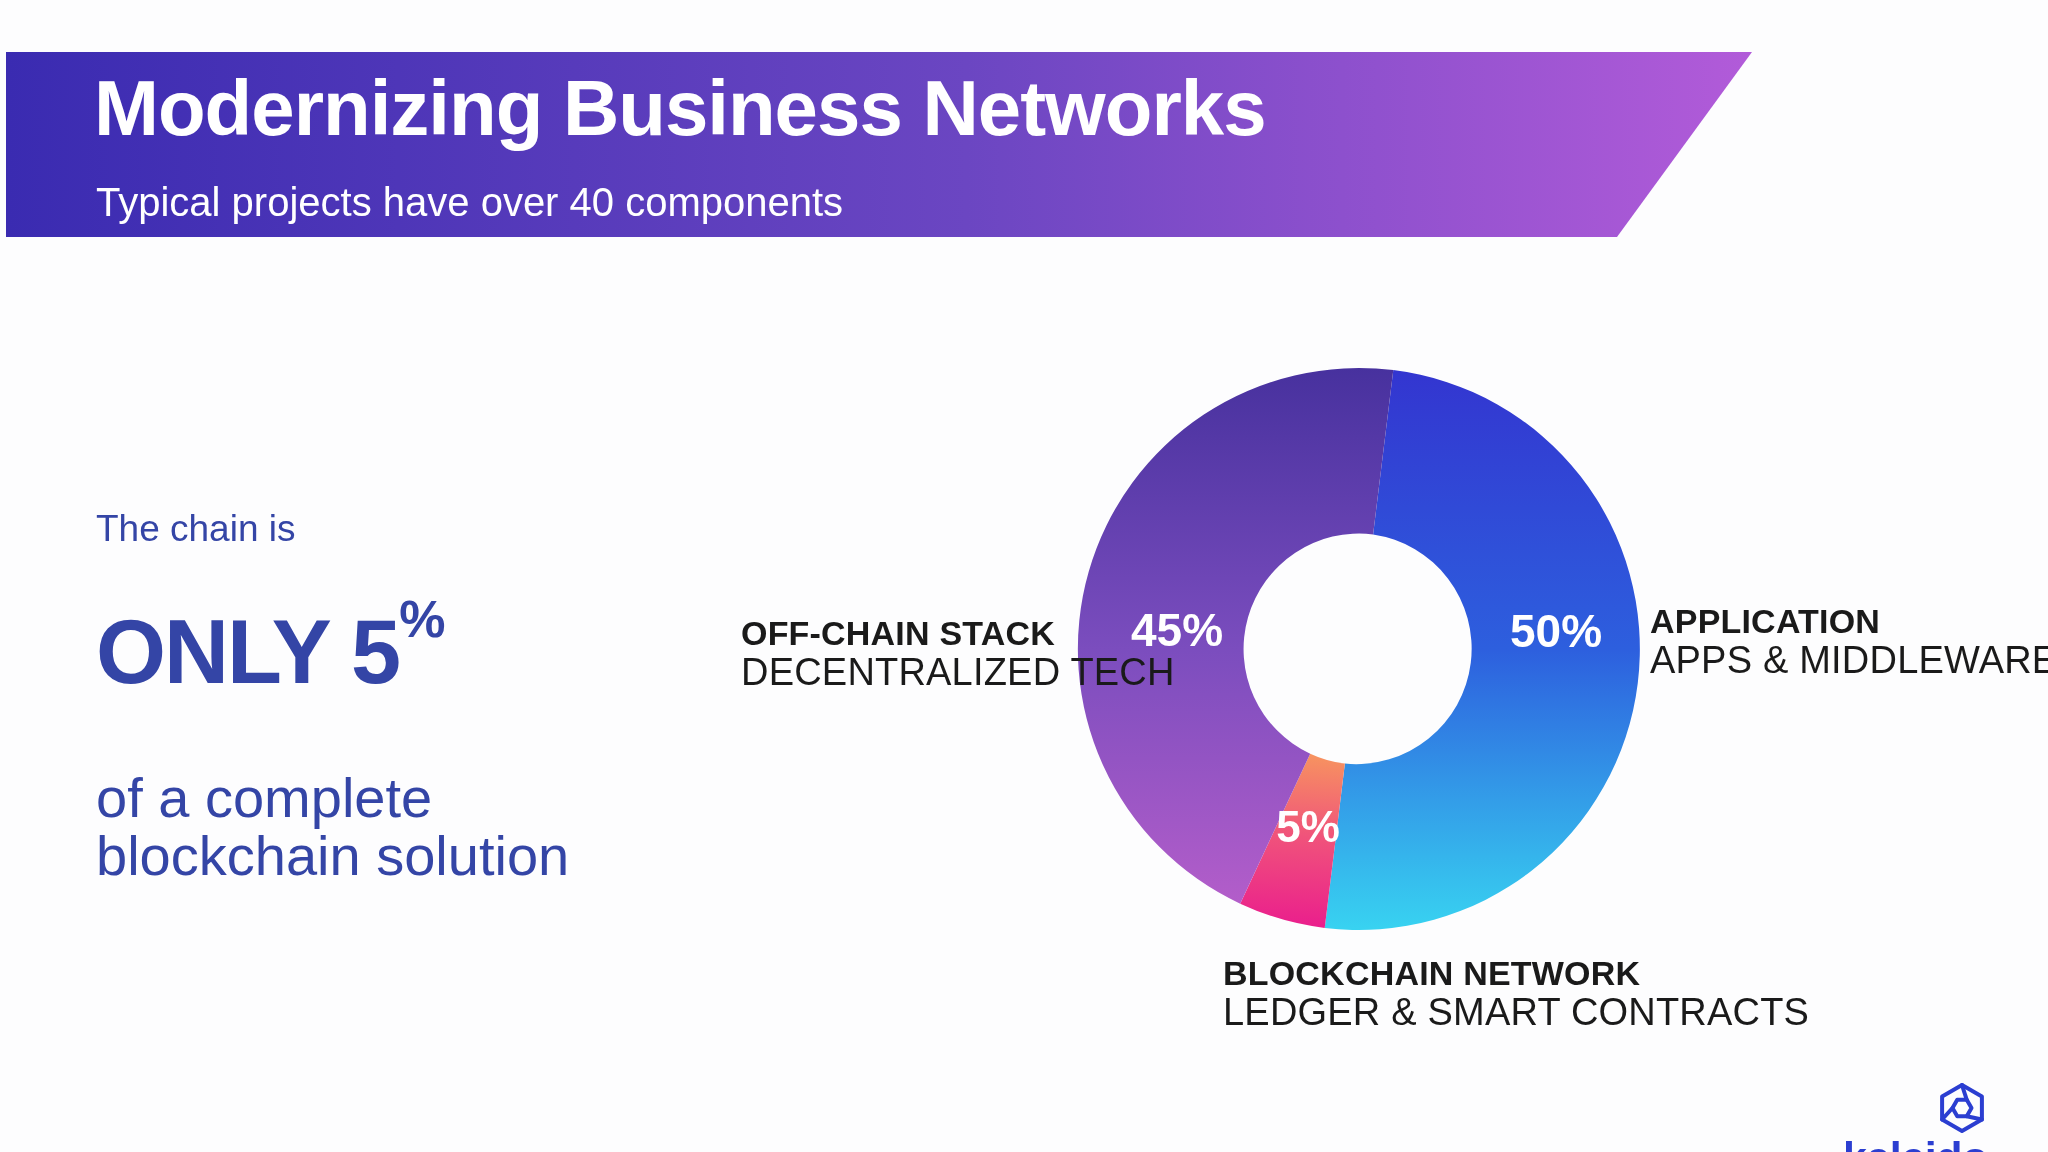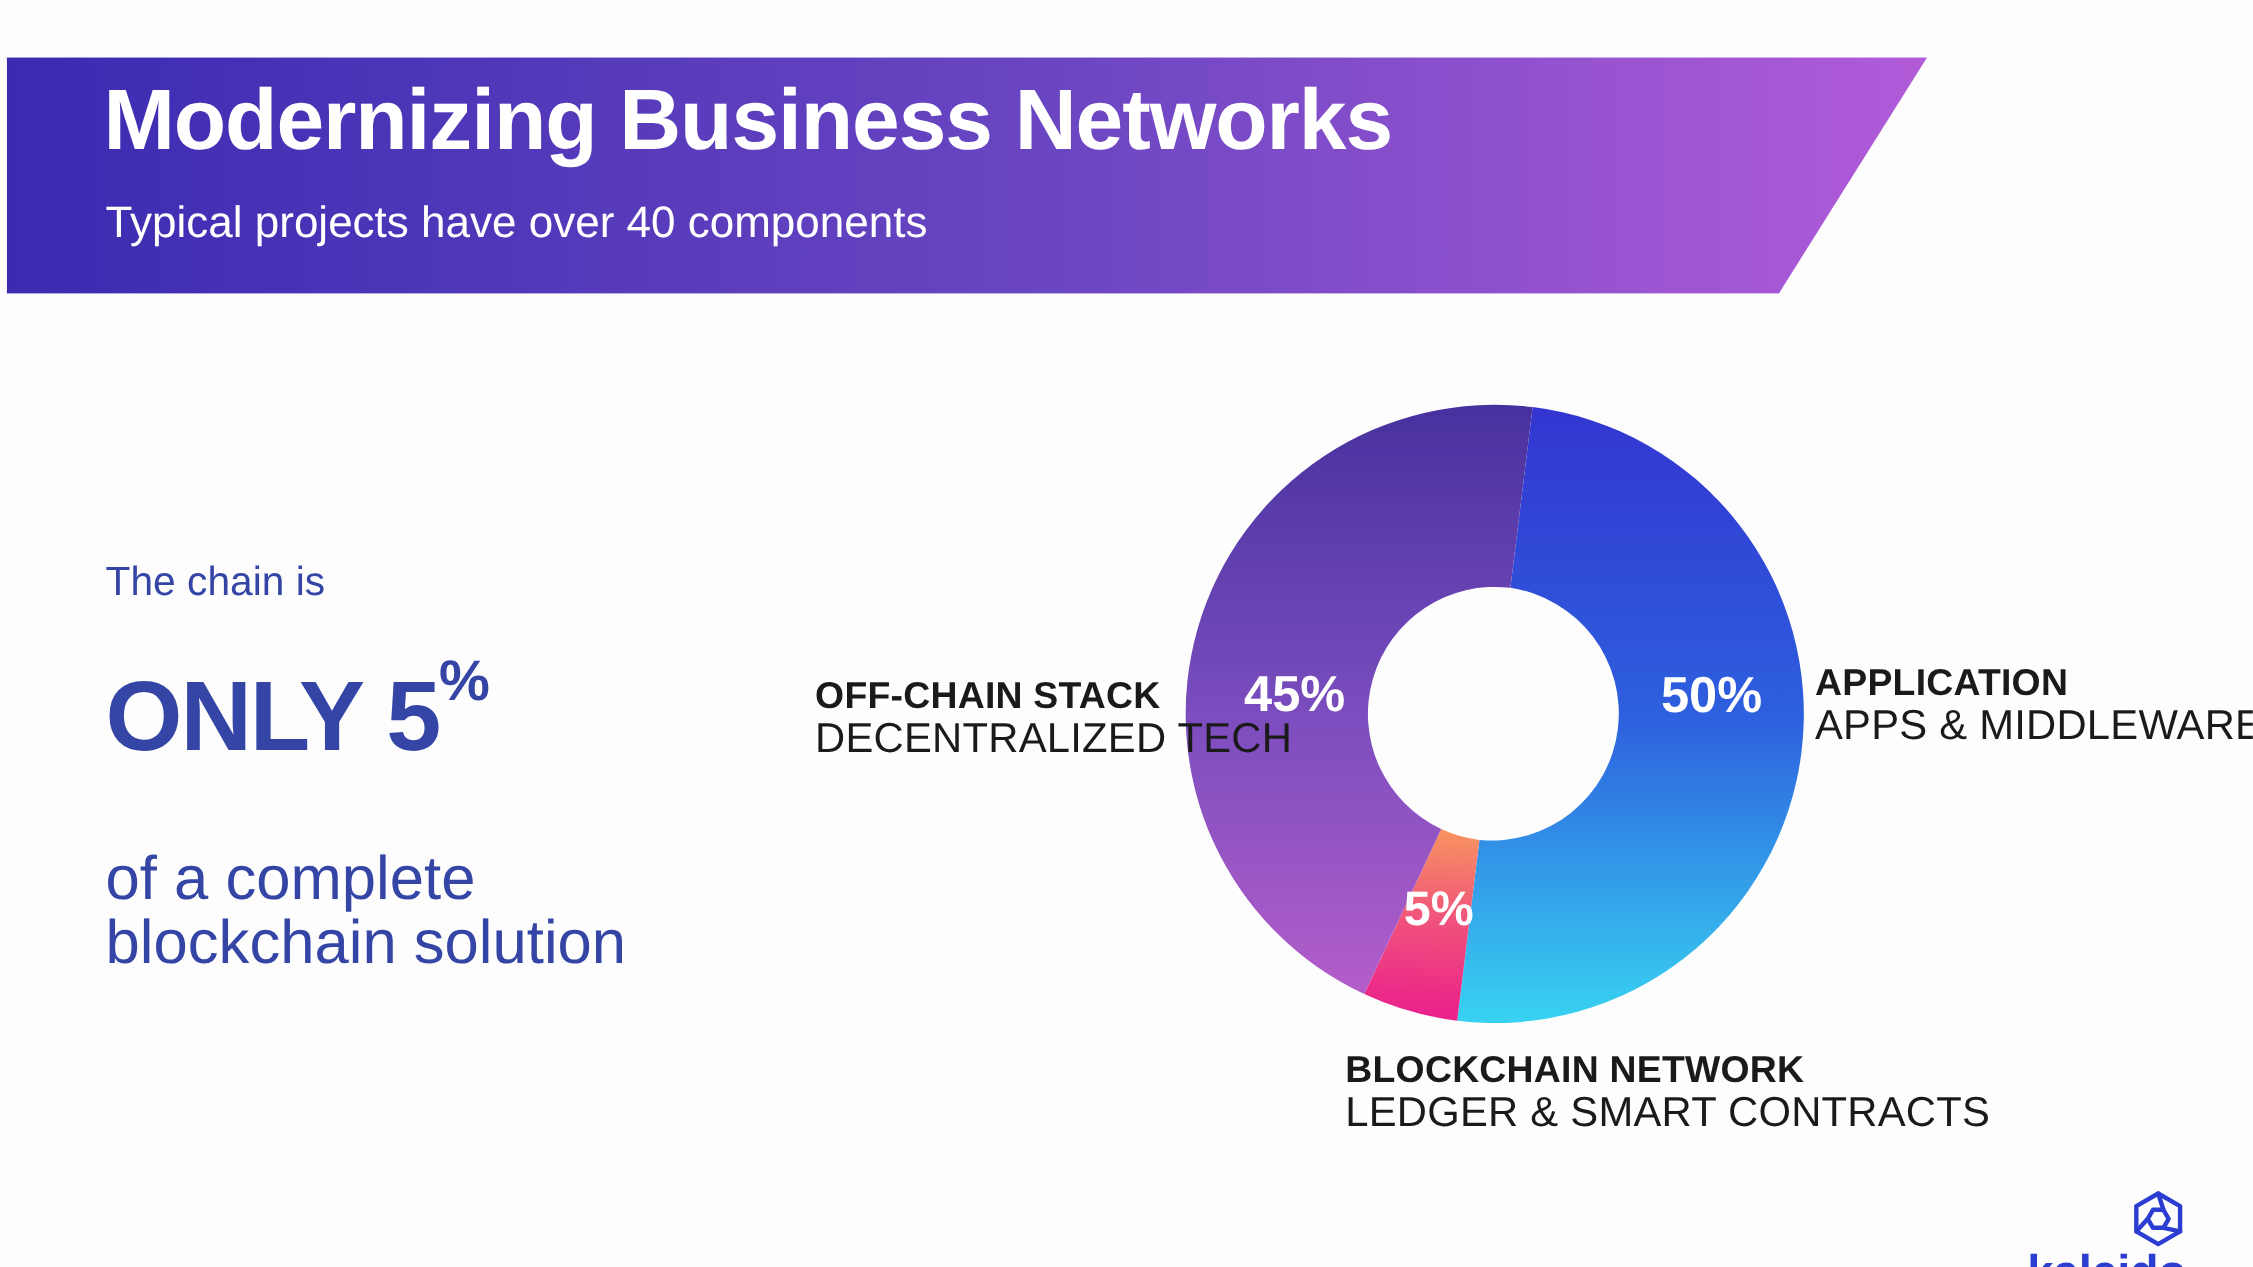--- a/index.html
+++ b/index.html
@@ -9,21 +9,21 @@
     overflow: hidden;
     background: #fdfdfe;
     font-family: "Liberation Sans", "DejaVu Sans", sans-serif;
   }
   .slide { position: absolute; inset: 0; }
 
   
   .banner {
     position: absolute;
     left: 6px; top: 52px;
-    width: 1746px; height: 215px;
+    width: 1746px; height: 185px;
     background: linear-gradient(90deg, #3A2BB1 0%, #6B46C2 55%, #B25BD9 100%);
     clip-path: polygon(0 0, 100% 0, calc(100% - 135px) 100%, 0 100%);
   }
   .banner-title {
     position: absolute; left: 88px; top: 14px;
     color: #ffffff;
     font-size: 78px; font-weight: 700;
     letter-spacing: -1px; line-height: 1.1;
     white-space: nowrap;
   }

